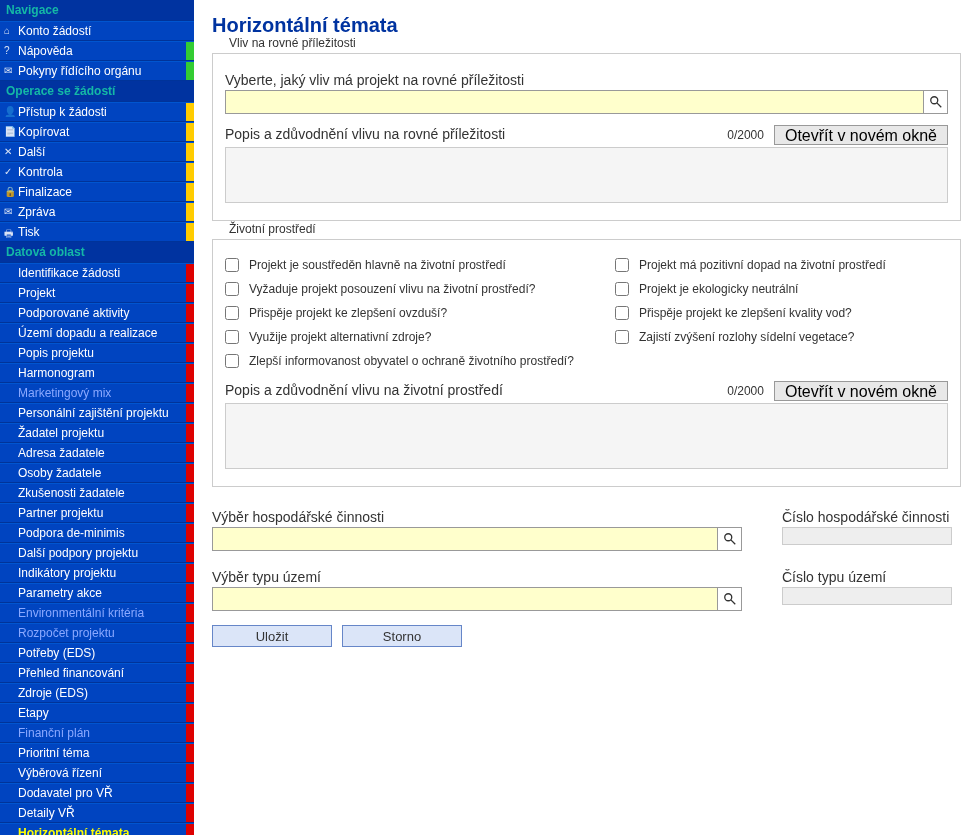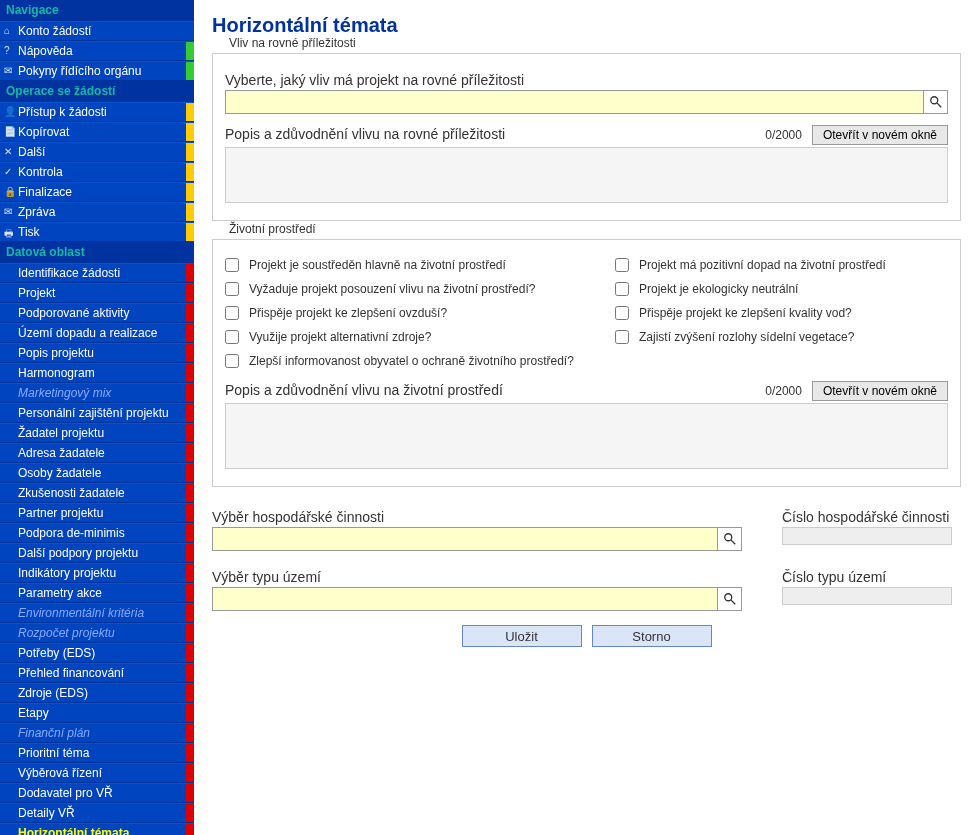--- a/index.html
+++ b/index.html
@@ -6,45 +6,45 @@
 body { font-family: Arial, sans-serif; font-size: 12px; background: #fff; width: 979px; }
 .wrapper { display: flex; }
 .sidebar { width: 194px; background: #0033a0; }
 .nav-header { background: #0033a0; color: #14b8a6; font-weight: bold; padding: 3px 6px; font-size: 12px; border-bottom: 1px solid #003399; }
 .nav-item { display: flex; align-items: center; background: #0044c0; color: #fff; padding: 3px 6px 3px 18px; border-top: 1px solid #0055d0; border-bottom: 1px solid #003399; cursor: pointer; position: relative; font-size: 12px; height: 20px; }
 .nav-item .stripe { position: absolute; right: 0; top: 0; bottom: 0; width: 8px; }
 .stripe.green { background: #3c3; }
 .stripe.yellow { background: #fc0; }
 .stripe.red { background: #d00; }
 .nav-item .glyph { position: absolute; left: 4px; top: 3px; font-size: 10px; opacity: .85; }
-.nav-item.dim { color: #8aa9ff; font-style: italic; }
+.nav-item.dim { color: #8aa9ff; }
 .nav-item.active { color: #ffff00; font-weight: bold; }
 .content { flex: 1; padding: 14px 18px; color: #333; }
 h1.page-title { color: #0033a0; font-size: 20px; font-weight: bold; margin-bottom: 16px; }
 .fieldset { border: 1px solid #ccc; padding: 0 12px 14px 12px; margin-bottom: 18px; position: relative; }
 .legend { position: relative; top: -18px; background: #fff; display: inline-block; padding: 0 4px; color: #333; font-size: 12px; margin-bottom: -10px; }
 .label { color: #333; font-size: 14px; margin: 4px 0 2px 0; display: block; }
 .lookup-row { display: flex; align-items: stretch; }
 .lookup-input { flex: 1; height: 24px; background: #ffffcc; border: 1px solid #999; padding: 2px 4px; }
 .lookup-btn { width: 24px; height: 24px; border: 1px solid #999; border-left: none; background: #fff; display: flex; align-items: center; justify-content: center; cursor: pointer; }
 .lookup-btn svg { width: 14px; height: 14px; }
 .row-top { display: flex; justify-content: space-between; align-items: baseline; margin-top: 8px; }
 .counter { color: #333; font-size: 12px; }
-.open-btn { background: #e8e8e8; border: 1px solid #999; padding: 1px 10px; font-size: 12px; cursor: pointer; height: 20px; }
+.open-btn { background: #e8e8e8; border: 1px solid #999; padding: 1px 10px; font-size: 16px; cursor: pointer; height: 20px; }
 textarea.desc { width: 100%; height: 56px; border: 1px solid #ccc; background: #f5f5f5; resize: none; margin-top: 2px; font-family: Arial; font-size: 12px; padding: 3px; }
 .checks { display: flex; flex-wrap: wrap; margin: 4px 0 10px 0; column-gap: 30px; }
 .check-col { display: flex; flex-direction: column; gap: 10px; }
 .check-row { display: flex; align-items: center; gap: 10px; }
 .check-row input[type=checkbox] { width: 14px; height: 14px; accent-color: #666; }
 .bottom-row { display: flex; gap: 40px; margin-bottom: 14px; }
 .bottom-col { display: flex; flex-direction: column; }
 .bottom-col.left { width: 530px; }
 .bottom-col.right { flex: 1; }
 .readonly { background: #eee; border: 1px solid #ccc; height: 18px; width: 170px; }
-.btn-bar { display: flex; justify-content: center; gap: 10px; margin-top: 10px; }
+.btn-bar { display: flex; gap: 10px; margin-top: 10px; }
 .btn-bar button { width: 120px; height: 22px; background: #dbe5f8; border: 1px solid #6686c8; color: #333; font-size: 13px; cursor: pointer; }
 </style>
 </head>
 <body>
 
 <div class="wrapper">
   <div class="sidebar" id="sidebar">
       <div class="nav-header">Navigace</div>
       <div class="nav-item">
         <span class="glyph">⌂</span>

